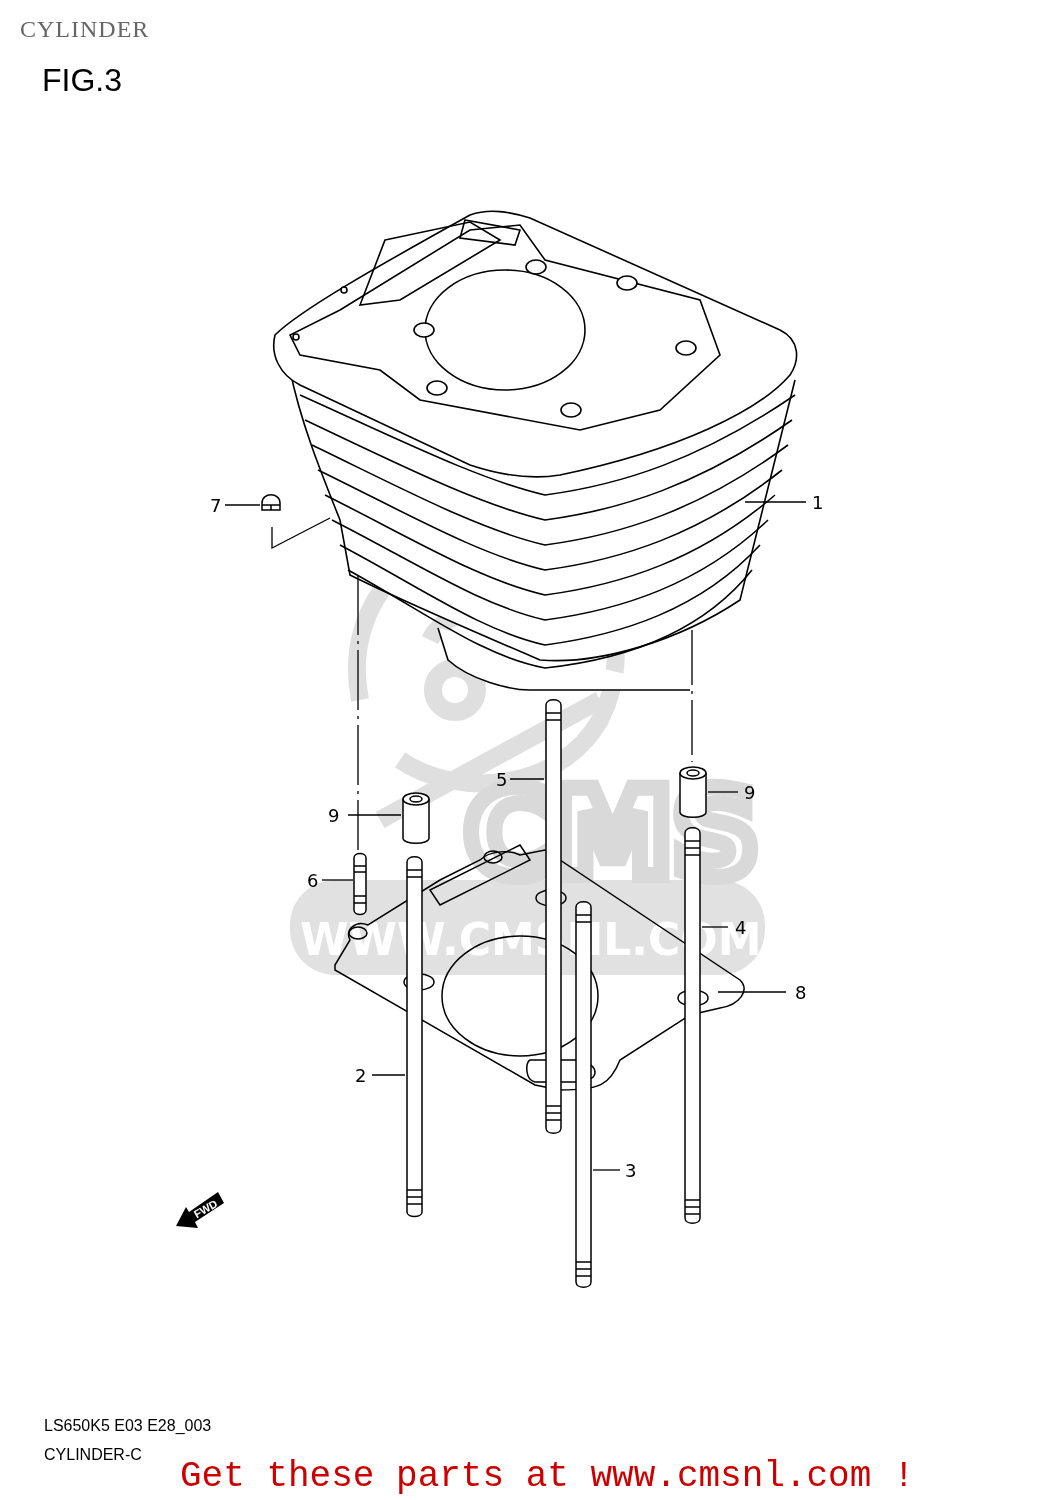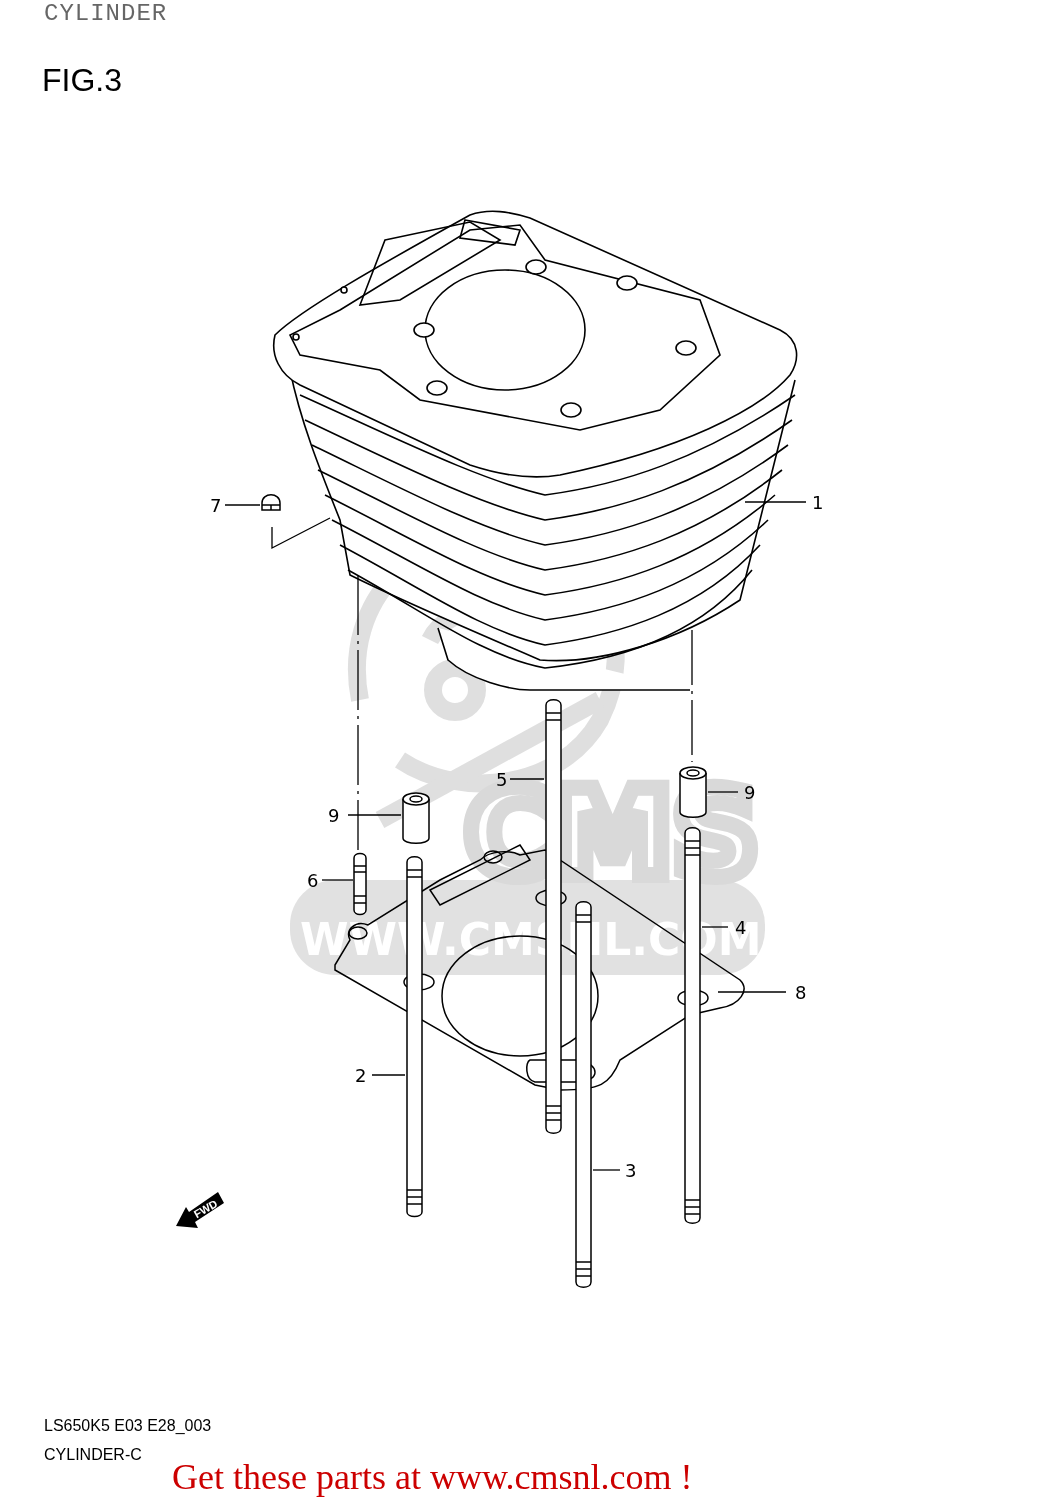--- a/index.html
+++ b/index.html
@@ -1,23 +1,23 @@
 <!DOCTYPE html>
 <html><head>
 <meta charset="utf-8">
 <style>
   html, body { margin: 0; padding: 0; background: #ffffff; }
   body { width: 1058px; height: 1500px; position: relative; overflow: hidden; font-family: "Liberation Sans", sans-serif; }
-  .section-title { position: absolute; left: 20px; top: 0; font-size: 24px; color: #666666; letter-spacing: 1px; font-family: Liberation Mono, monospace; margin-left: 24px; }
+  .section-title { position: absolute; left: 20px; top: 16px; font-size: 24px; color: #666666; letter-spacing: 1px; font-family: Liberation Serif, serif; }
   .fig-title { position: absolute; left: 42px; top: 62px; font-size: 32px; font-weight: normal; color: #000000; font-family: "Liberation Sans", sans-serif; }
   .diagram { position: absolute; left: 0; top: 0; width: 1058px; height: 1500px; }
   .callout { position: absolute; font-size: 18px; color: #000; font-family: "DejaVu Sans", sans-serif; line-height: 1; }
   .code1 { position: absolute; left: 44px; top: 1417px; font-size: 16px; color: #000; font-family: "Liberation Sans", sans-serif; }
   .code2 { position: absolute; left: 44px; top: 1446px; font-size: 16px; color: #000; font-family: "Liberation Sans", sans-serif; }
-  .promo { position: absolute; left: 172px; top: 1456px; font-size: 36px; color: #cc0000; font-family: Liberation Serif, serif; text-decoration: none; }
+  .promo { position: absolute; left: 180px; top: 1456px; font-size: 36px; color: #cc0000; font-family: Liberation Mono, monospace; text-decoration: none; }
   .fwd-label { font-family: "Liberation Sans", sans-serif; font-size: 11px; font-weight: bold; fill: #fff; }
   .wm-text { font-family: "DejaVu Sans", sans-serif; font-weight: bold; }
 </style>
 </head>
 <body>
 
 <div class="section-title">CYLINDER</div>
 <div class="fig-title">FIG.3</div>
 
 <svg class="diagram" viewBox="0 0 1058 1500" xmlns="http://www.w3.org/2000/svg">

